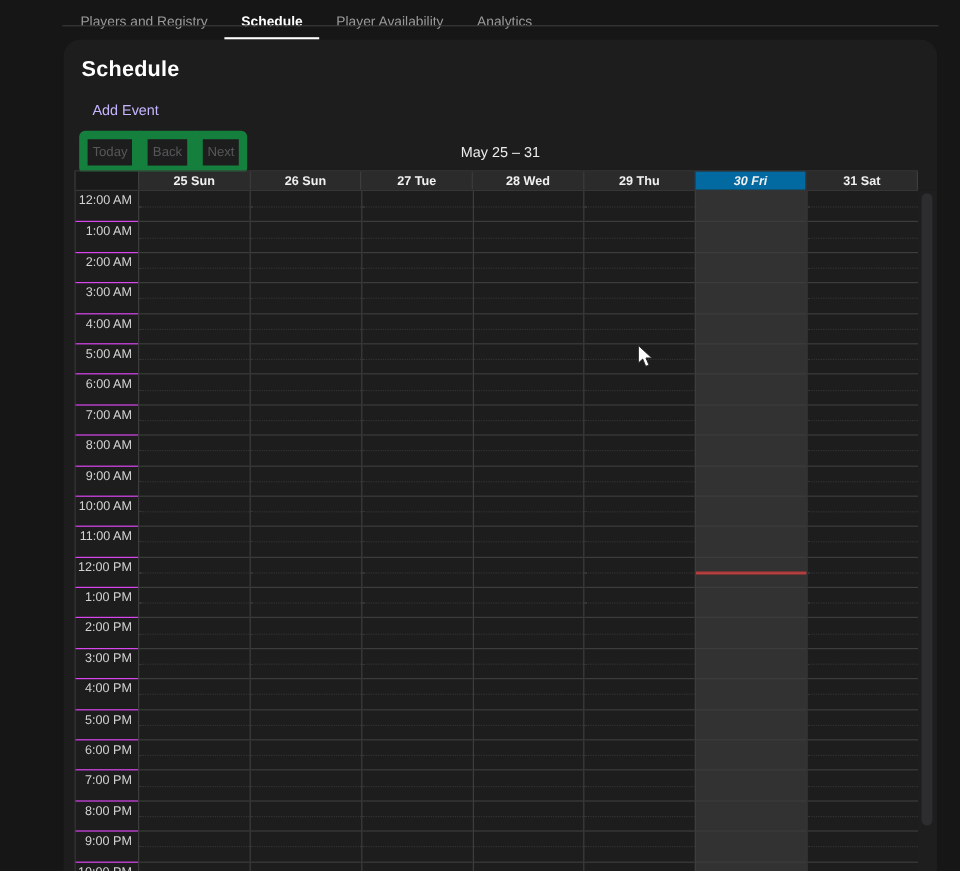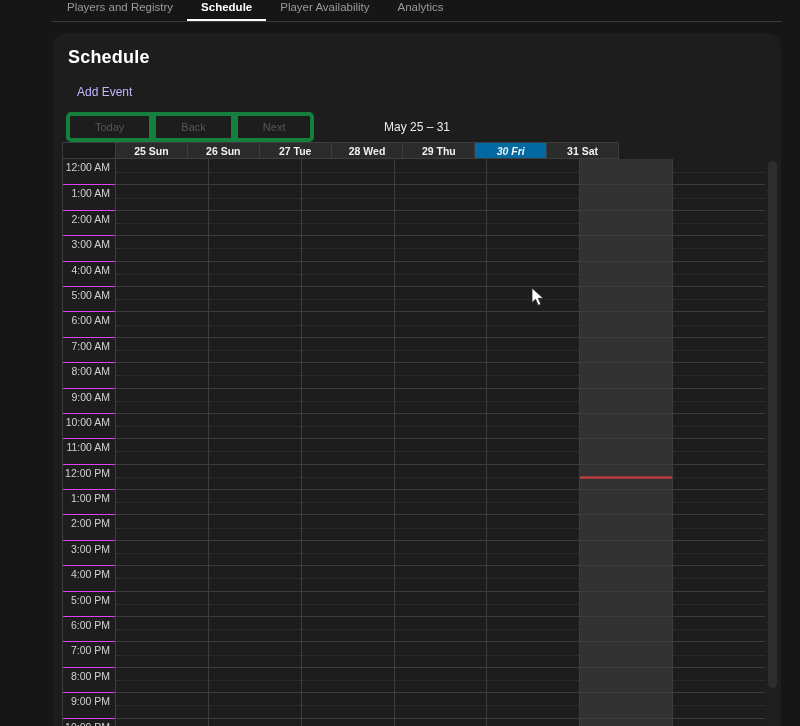--- a/index.html
+++ b/index.html
@@ -6,21 +6,21 @@
   html, body { width: 800px; height: 726px; overflow: hidden; }
   body {
     background: #161617;
     font-family: "Liberation Sans", sans-serif;
     position: relative;
     color: #ddd;
   }
 
   
   .tabs {
-    position: absolute; left: 53px; top: 0; height: 21px;
+    position: absolute; left: 53px; top: 12px; height: 21px;
     display: flex; align-items: flex-start;
   }
   .tab {
     height: 21px; padding: 0 14px; font-size: 11.5px; line-height: 14px;
     color: #9a9a9a; font-weight: 500; cursor: pointer; white-space: nowrap;
     border-bottom: 2px solid transparent;
   }
   .tab.active { color: #ffffff; font-weight: 700; border-bottom-color: #ffffff; }
   .tabbar-divider {
     position: absolute; top: 21px; left: 52px; width: 730px; height: 1px;
@@ -43,39 +43,39 @@
   }
 
   
   .cal-toolbar {
     position: absolute; left: 13px; right: 13px; top: 82px; height: 24px;
     display: flex; align-items: center; justify-content: space-between;
   }
   .btn-group { display: flex; }
   .btn-group button {
     font-family: inherit; font-size: 11px; line-height: 14px;
-    padding: 4px 25px; background: transparent; border: 4px solid #15803d;
+    padding: 4px 4px; background: transparent; border: 7px solid #15803d;
     color: #565758; cursor: pointer; white-space: nowrap;
   }
   .btn-group button + button { margin-left: -1px; }
   .btn-group button:first-child { border-radius: 5px 0 0 5px; }
   .btn-group button:last-child { border-radius: 0 5px 5px 0; }
   .view-group button { color: #8c8c8d; border-color: #8a8a8a; }
   .view-group button.seg-active {
     background: #e5e5e6; color: #202021; border-color: #e5e5e6;
   }
   .range-label {
     position: absolute; left: 0; right: 0; text-align: center;
     font-size: 12px; color: #ececec; pointer-events: none;
   }
 
   
   :root { --hour-h: 25.4px; --line: #3d3d3e; }
   .cal-header {
-    position: absolute; left: 9px; top: 109px; width: 557px; height: 17px;
+    position: absolute; left: 9px; top: 109px; width: 703px; height: 17px;
     display: flex; border-top: 1px solid var(--line); border-bottom: 1px solid var(--line);
   }
   .gutter-head {
     width: 53px; flex: none; background: #1a1a1b;
     border-left: 1px solid var(--line);
   }
   .day-head {
     flex: 1 1 0; background: #2b2b2c; border-left: 1px solid var(--line);
     font-size: 10.5px; font-weight: 700; color: #f1f1f1;
     display: flex; align-items: center; justify-content: center;

